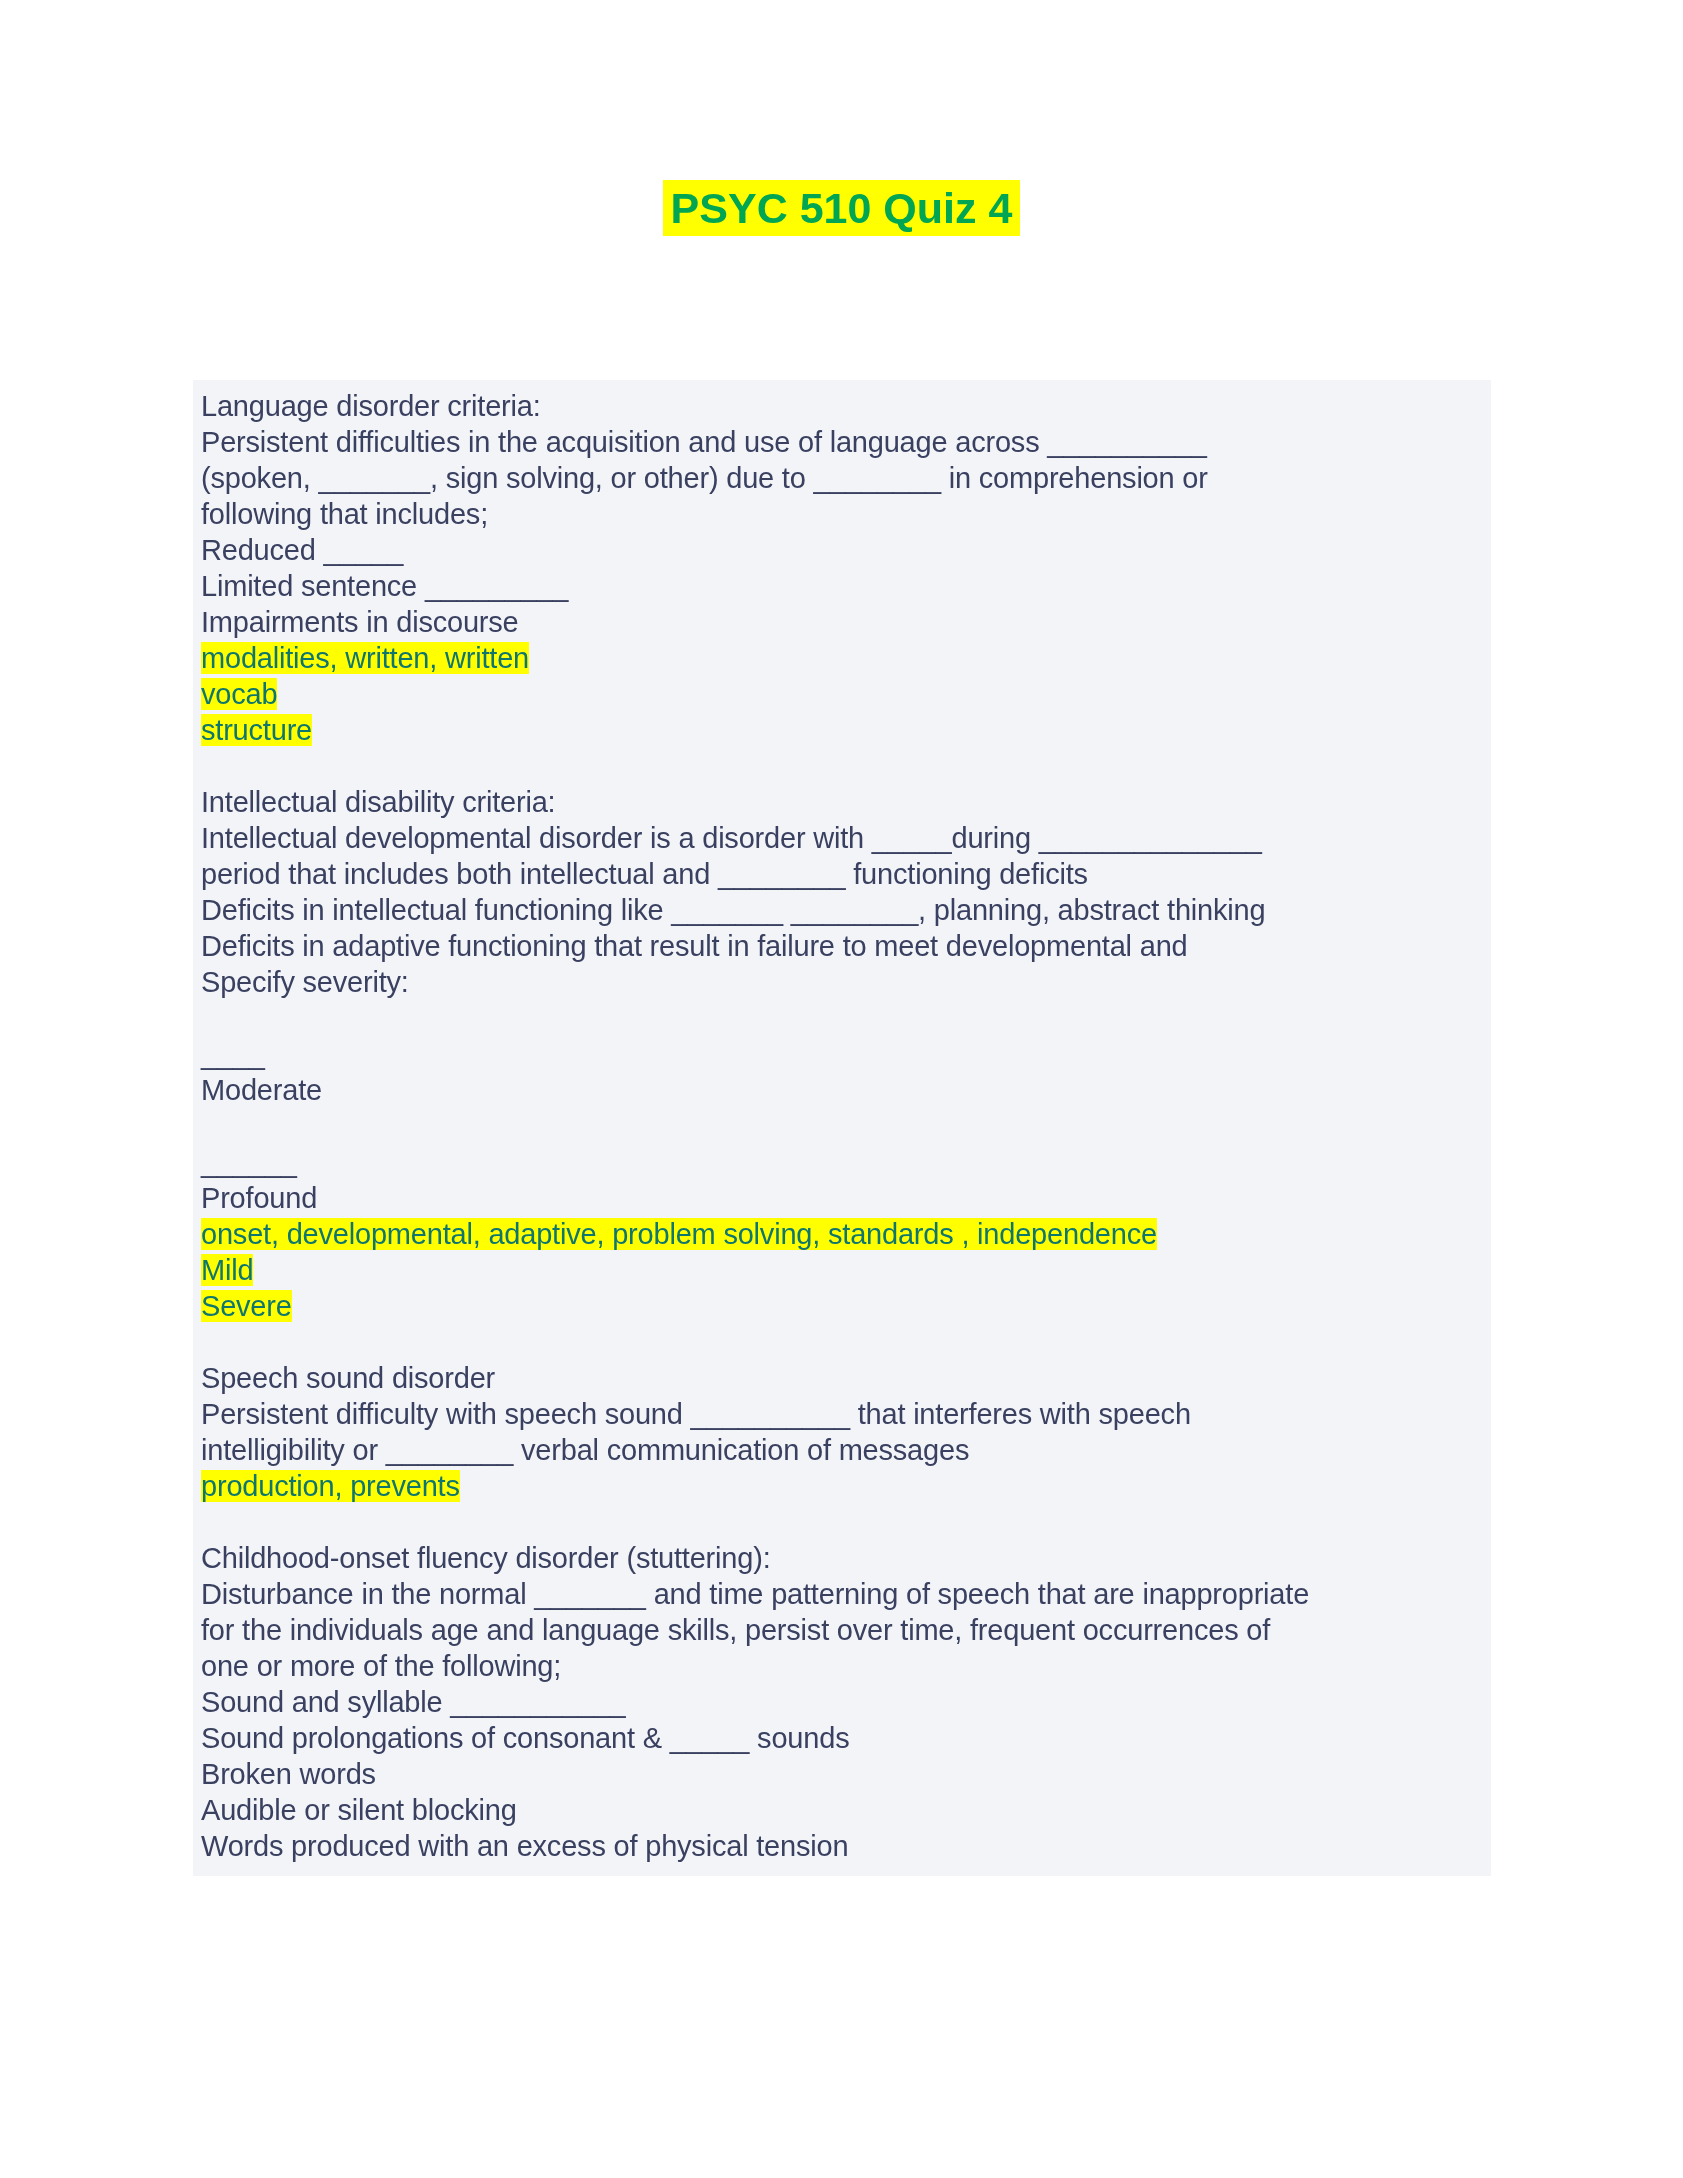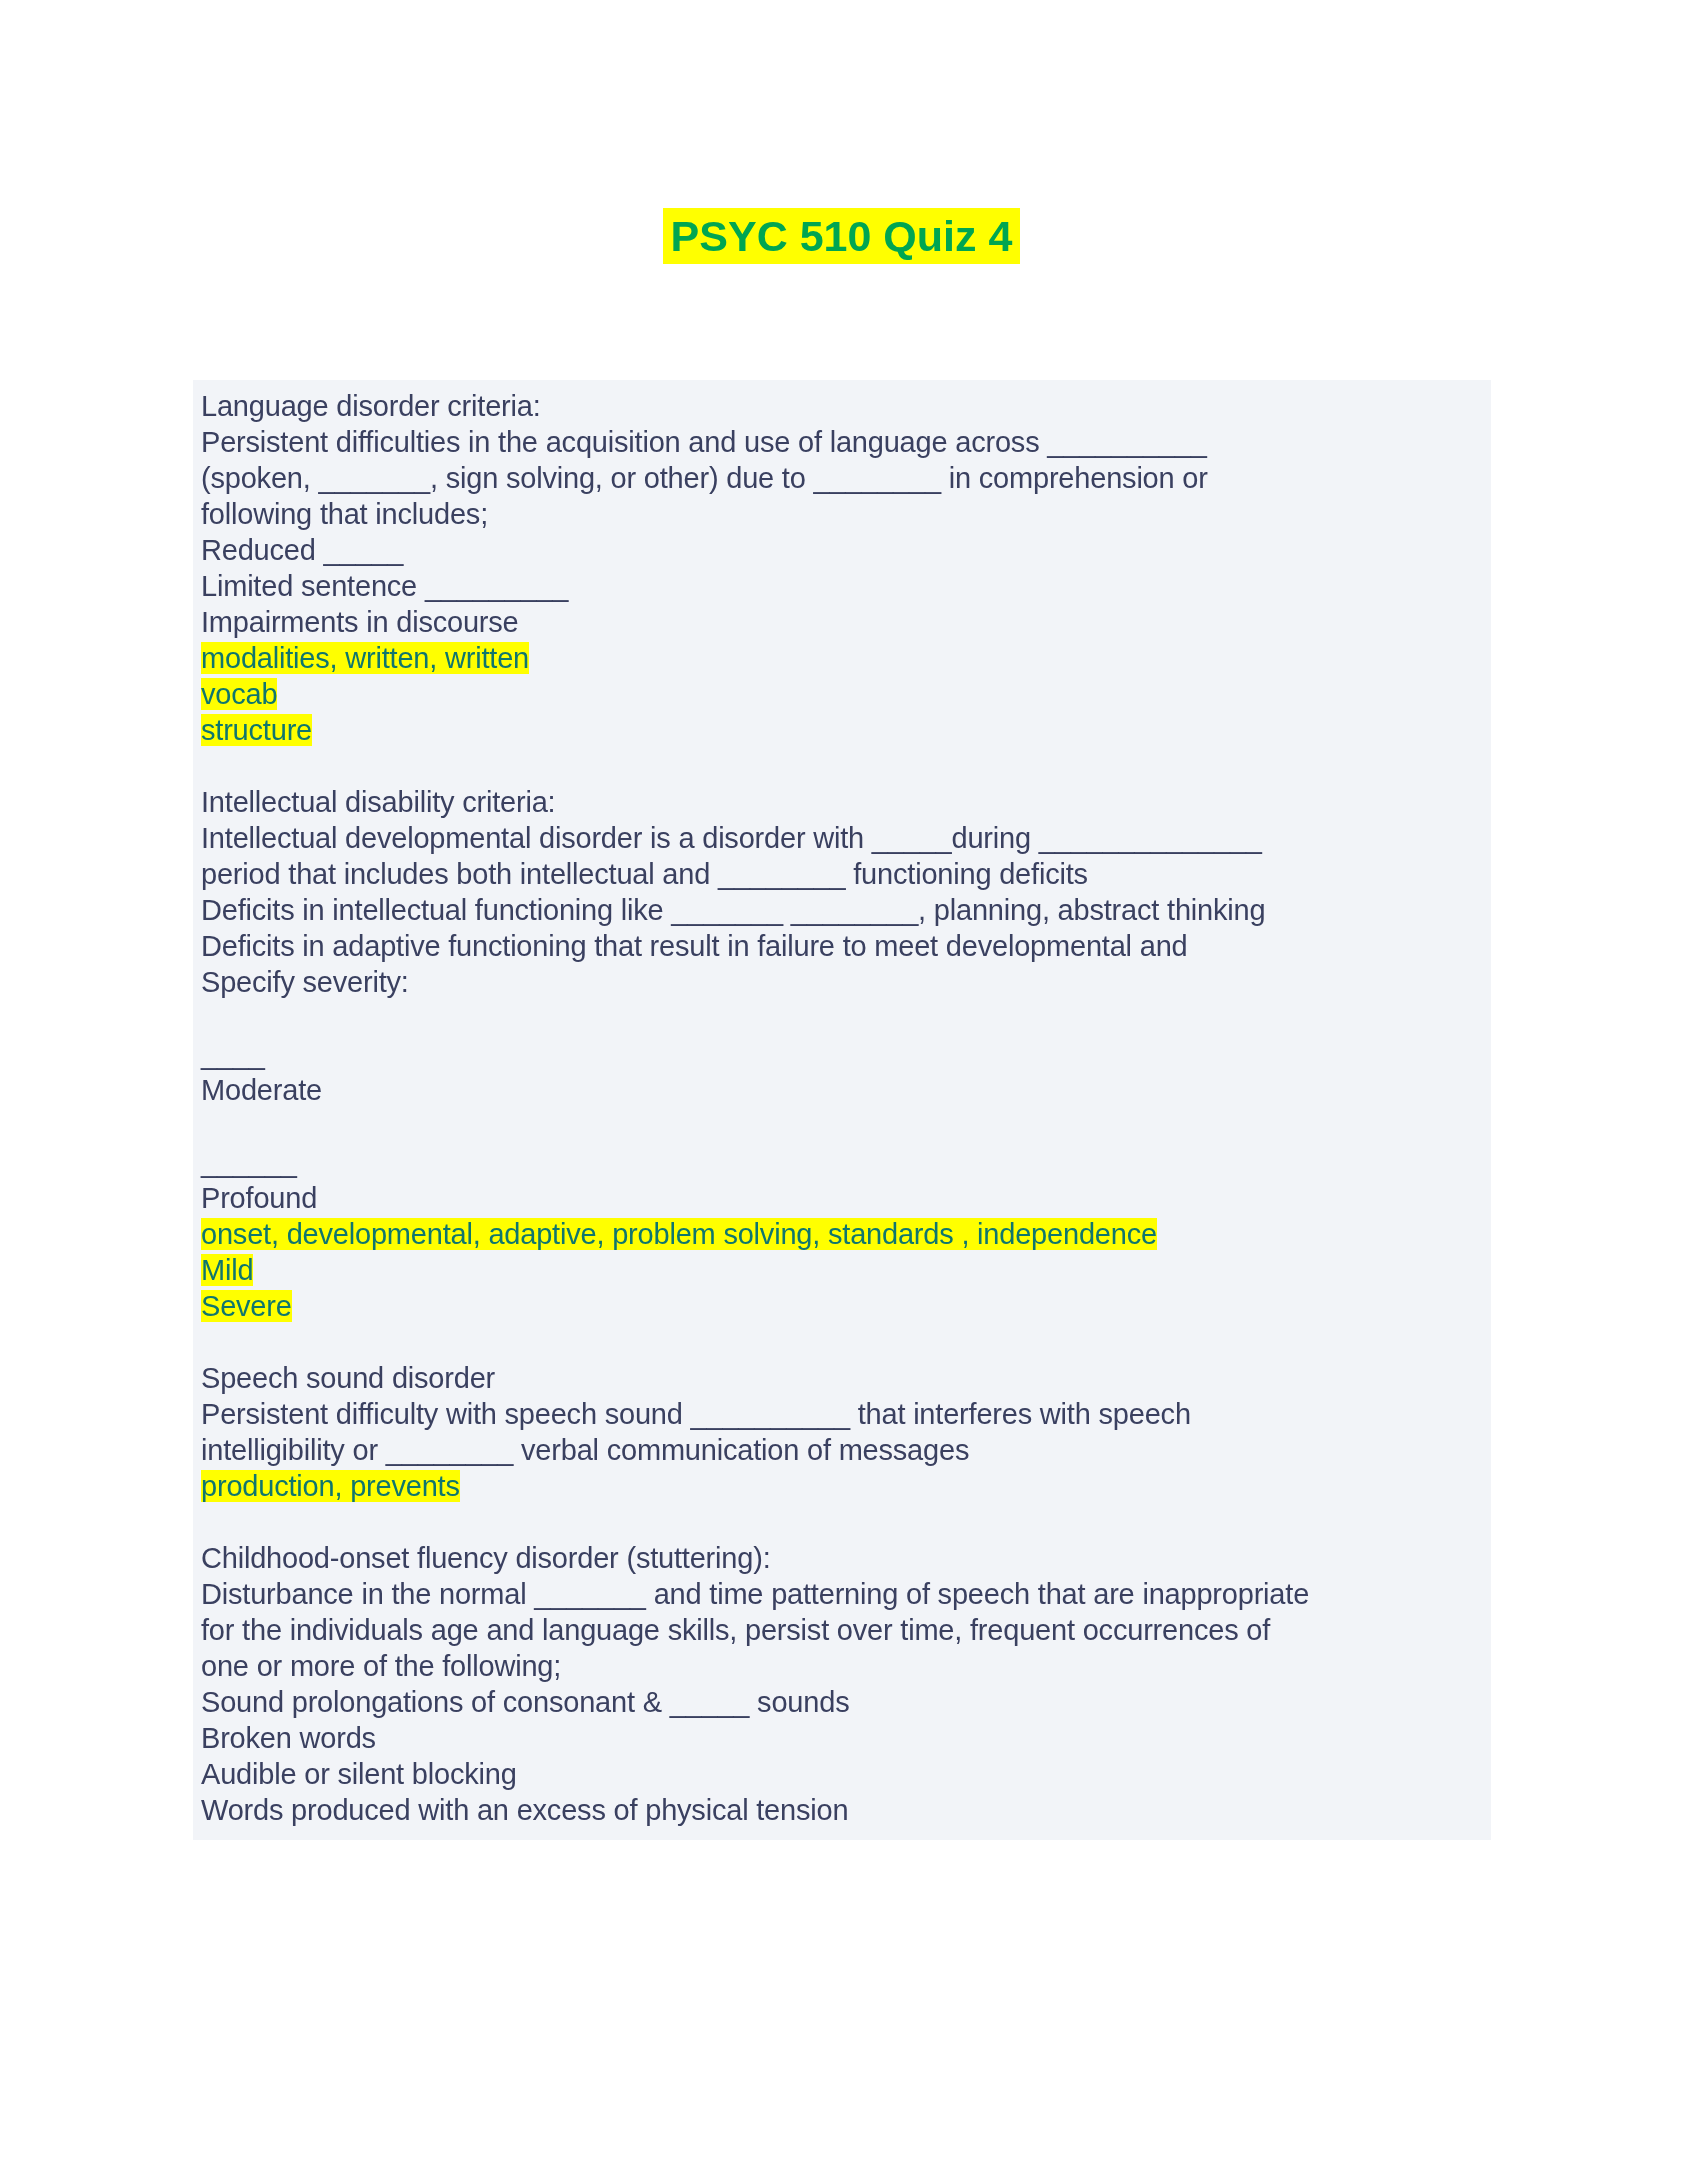--- a/index.html
+++ b/index.html
@@ -10,21 +10,21 @@
   .page {
     position: relative;
     width: 1683px;
     height: 2178px;
     background: #ffffff;
     font-family: "Liberation Sans", "DejaVu Sans", sans-serif;
     overflow: hidden;
   }
   .title-wrap {
     position: absolute;
-    top: 208px;
+    top: 180px;
     left: 0;
     width: 100%;
     text-align: center;
   }
   .title-hl {
     display: inline-block;
     background: #ffff00;
     color: #00a651;
     font-weight: bold;
     font-size: 43px;
@@ -93,20 +93,21 @@
       <div class="line"></div>
       <div class="line">Speech sound disorder</div>
       <div class="line">Persistent difficulty with speech sound __________ that interferes with speech</div>
       <div class="line">intelligibility or ________ verbal communication of messages</div>
       <div class="line"><span class="hl">production, prevents</span></div>
       <div class="line"></div>
       <div class="line">Childhood-onset fluency disorder (stuttering):</div>
       <div class="line">Disturbance in the normal _______ and time patterning of speech that are inappropriate</div>
       <div class="line">for the individuals age and language skills, persist over time, frequent occurrences of</div>
       <div class="line">one or more of the following;</div>
+      <div class="line">Sound and syllable ___________</div>
       <div class="line">Sound prolongations of consonant &amp; _____ sounds</div>
       <div class="line">Broken words</div>
       <div class="line">Audible or silent blocking</div>
       <div class="line">Words produced with an excess of physical tension</div>
     </div>
 
 </div>
 
 
 </body></html>

